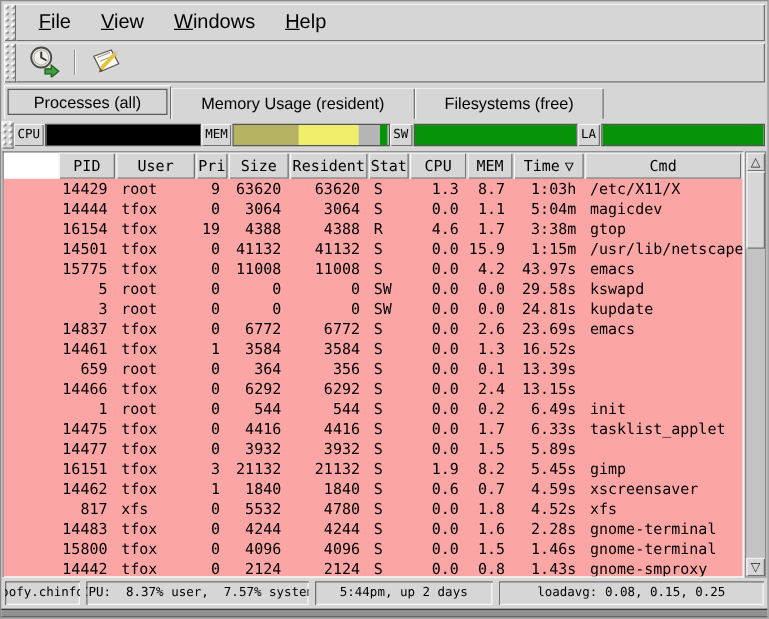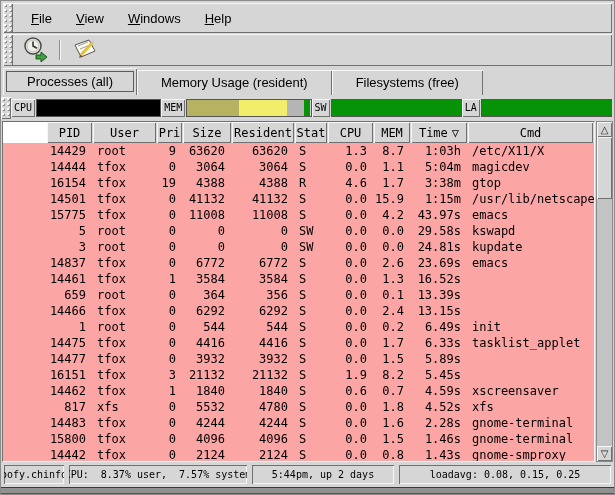--- a/index.html
+++ b/index.html
@@ -11,21 +11,21 @@
   }
   .raised{box-shadow:inset 1px 1px 0 #f6f6f6, inset -1px -1px 0 #707070;}
 
   
   .menubar{height:30px;margin:2px 2px 0 2px;display:flex;align-items:stretch;background:#d6d6d6;}
   .handle{width:10px;background:#d6d6d6;
     background-image:radial-gradient(circle at 2px 2px,#ffffff 1px,rgba(0,0,0,0) 1.3px),
                      radial-gradient(circle at 3px 3px,#8d8d8d 1px,rgba(0,0,0,0) 1.3px);
     background-size:5px 5px;}
   .menu-items{display:flex;align-items:center;gap:8px;padding-left:10px;flex:1;}
-  .menu-item{padding:4px 8px;font-size:13px;cursor:default;}
+  .menu-item{padding:4px 8px;font-size:16px;cursor:default;}
   .menu-item u{text-decoration:underline;}
 
   
   .toolbar{height:32px;margin:1px 2px 0 2px;display:flex;align-items:stretch;background:#d6d6d6;}
   .tool-items{display:flex;align-items:center;gap:4px;padding-left:6px;flex:1;}
   .tool-btn{width:32px;height:28px;display:flex;align-items:center;justify-content:center;background:transparent;border:none;padding:0;}
   .tool-sep{width:2px;height:20px;box-shadow:inset 1px 0 0 #8d8d8d, inset -1px 0 0 #f6f6f6;margin:0 4px;}
 
   
   .tabs{display:flex;align-items:flex-end;height:27px;margin:2px 0 0 2px;}
@@ -371,20 +371,21 @@
           <div class="row">
             <div class="c-r">16151</div>
             <div class="c-l">tfox</div>
             <div class="c-r">3</div>
             <div class="c-r">21132</div>
             <div class="c-r">21132</div>
             <div class="c-l">S</div>
             <div class="c-r">1.9</div>
             <div class="c-r">8.2</div>
             <div class="c-r">5.45s</div>
+            <div class="c-l">gimp</div>
           </div>
           <div class="row">
             <div class="c-r">14462</div>
             <div class="c-l">tfox</div>
             <div class="c-r">1</div>
             <div class="c-r">1840</div>
             <div class="c-r">1840</div>
             <div class="c-l">S</div>
             <div class="c-r">0.6</div>
             <div class="c-r">0.7</div>

